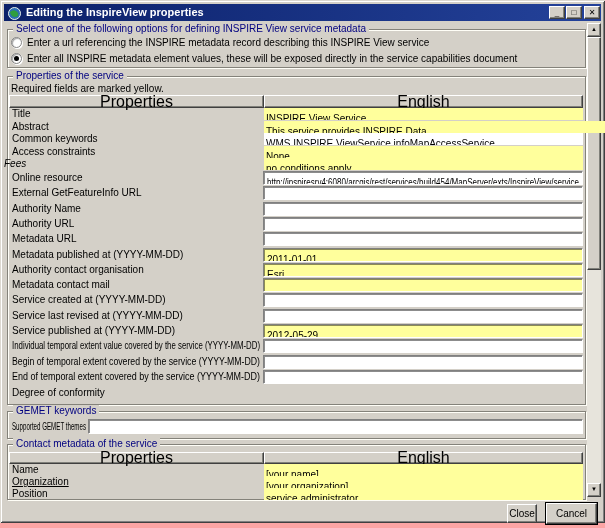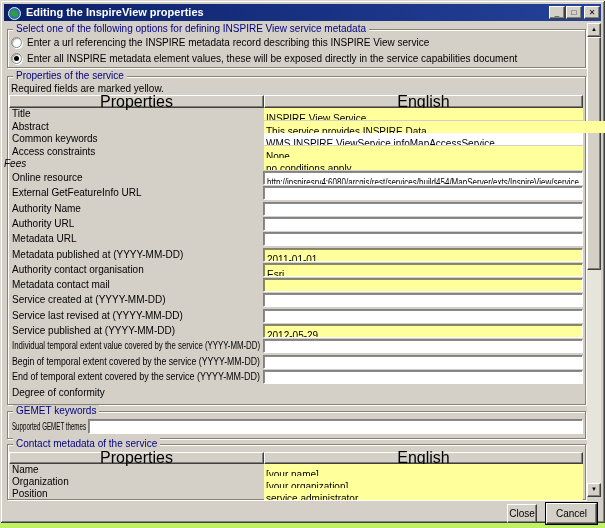--- a/index.html
+++ b/index.html
@@ -1,16 +1,16 @@
 <!DOCTYPE html>
 <html><head>
 <meta charset="utf-8">
 <style>
   html,body{margin:0;padding:0;}
-  .stage{position:relative;width:605px;height:528px;background:#bef264;overflow:hidden;
+  .stage{position:relative;width:605px;height:528px;background:#fca5a5;overflow:hidden;
          font-family:"Liberation Sans",sans-serif;}
   .dlg{position:absolute;left:0;top:0;width:605px;height:523px;background:#d4d0c8;
        box-shadow:inset 1px 1px 0 #dcd8d0, inset -1px -1px 0 #404040,
                   inset 2px 2px 0 #ffffff, inset -2px -2px 0 #808080;}
   .abs{position:absolute;}
   .lbl{font-size:10px;color:#000;white-space:nowrap;}
   .autofit{display:inline-block;white-space:nowrap;}
   
   .titlebar{position:absolute;left:4px;top:4px;width:597px;height:17px;
             background:linear-gradient(to right,#0b2069,#24429a);}
@@ -144,21 +144,21 @@
       <span class="lbl autofit" style="margin:1px 0 0 3px;line-height:12px;"></span>
     </div>
 
     <div class="groupbox" style="left:7px;top:444px;width:577px;height:54px;"></div>
     <span class="legend" style="left:13px;top:438px;">Contact metadata of the service</span>
     <div class="hdr" style="left:9px;top:452px;width:255px;height:12px;">Properties</div>
     <div class="hdr" style="left:264px;top:452px;width:319px;height:12px;">English</div>
     <div id="contact-rows">
         <span class="lbl abs autofit" style="left: 12px; top: 464px; line-height: 12px;">Name</span>
         <div class="cell abs" style="left: 264px; top: 464px; width: 319px; height: 12px; background: rgb(255, 255, 156);"><span class="lbl autofit" style="margin-left: 2px; line-height: 12px;">[your name]</span></div>
-        <span class="lbl abs autofit" style="left: 12px; top: 476px; line-height: 12px;">Organization</span>
+        <span class="lbl abs autofit" style="left: 12px; top: 476px; line-height: 12px; text-decoration: underline;">Organization</span>
         <div class="cell abs" style="left: 264px; top: 476px; width: 319px; height: 12px; background: rgb(255, 255, 156);"><span class="lbl autofit" style="margin-left: 2px; line-height: 12px;">[your organization]</span></div>
         <span class="lbl abs autofit" style="left: 12px; top: 488px; line-height: 12px;">Position</span>
         <div class="cell abs" style="left: 264px; top: 488px; width: 319px; height: 12px; background: rgb(255, 255, 156);"><span class="lbl autofit" style="margin-left: 2px; line-height: 12px;">service administrator</span></div>
       </div>
 
     <div class="btn" style="left:507px;top:504px;width:30px;height:19px;">Close</div>
     <div class="btn default" style="left:546px;top:503px;width:51px;height:21px;">Cancel</div>
 
   </div>
 </div>

